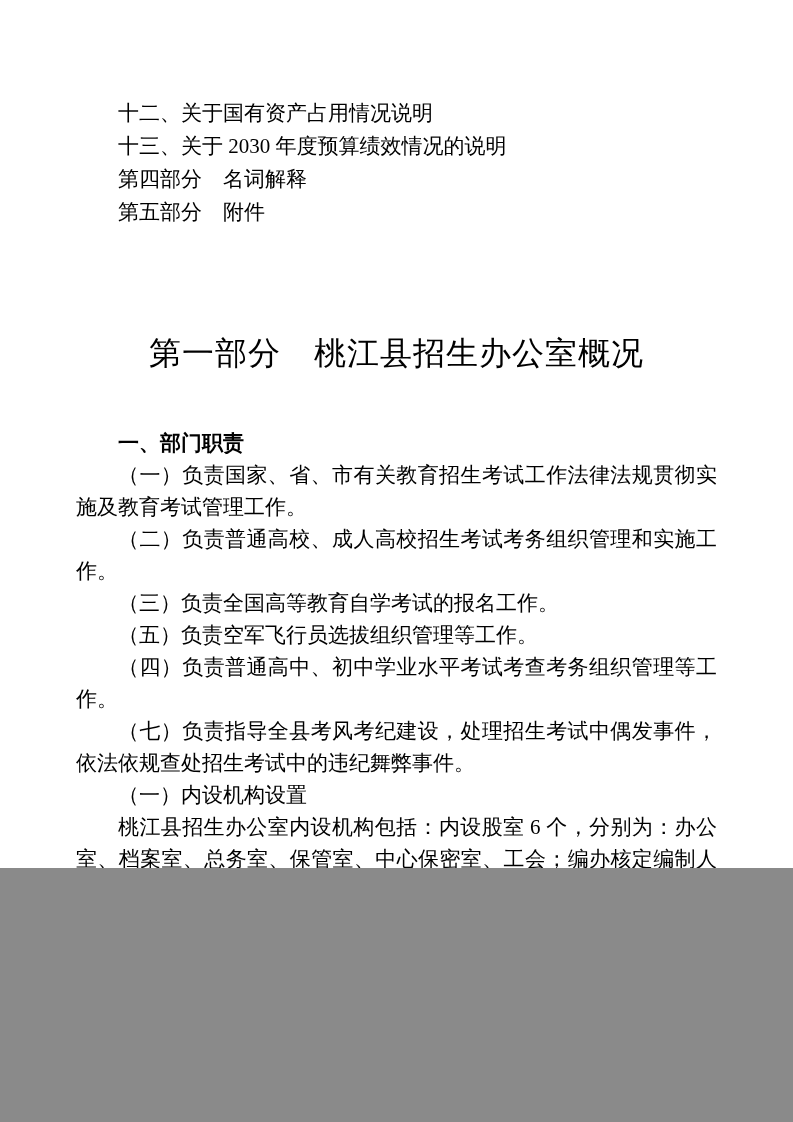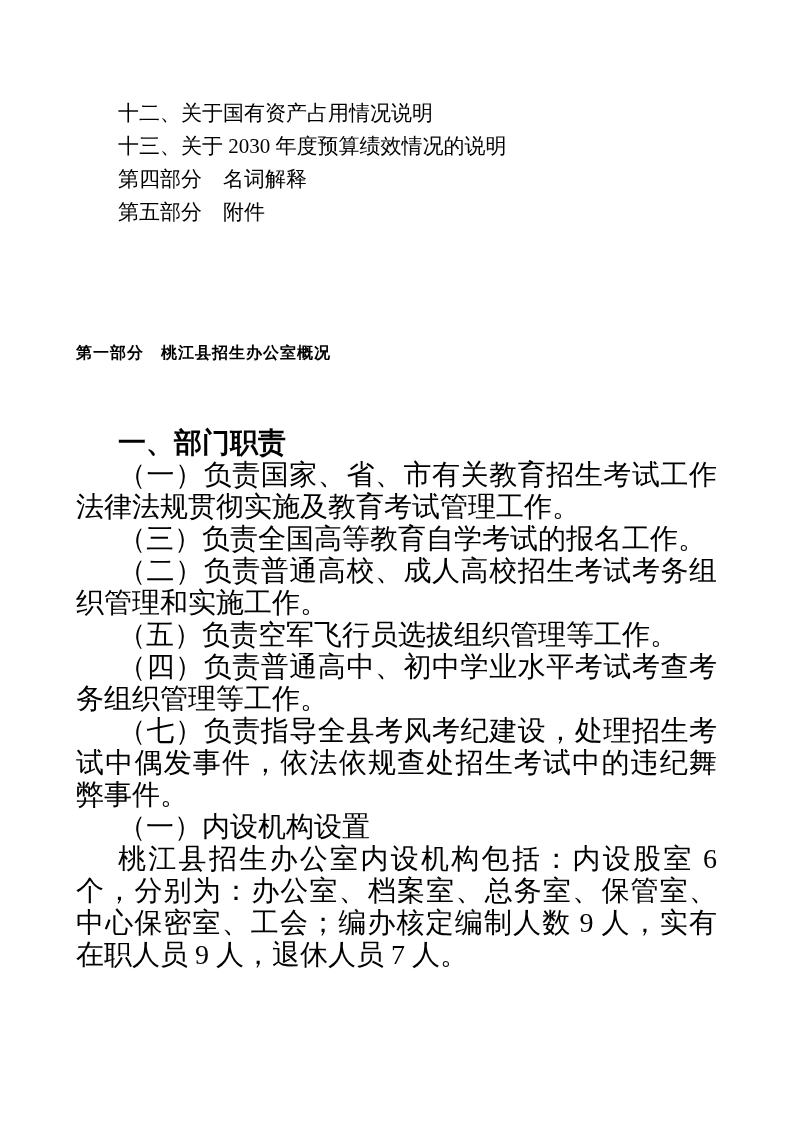--- a/index.html
+++ b/index.html
@@ -4,51 +4,52 @@
 <style>
   * { margin: 0; padding: 0; box-sizing: border-box; }
   html, body { background: #8a8a8a; }
   body {
     font-family: "Liberation Serif", "DejaVu Serif", serif;
     -webkit-font-smoothing: antialiased;
   }
   .page {
     position: relative;
     width: 793px;
-    height: 1122px;
+    height: 868px;
     margin: 0 auto;
     background: #ffffff;
     color: #000000;
     overflow: hidden;
   }
   .content {
     padding: 97px 76px 0 76px;
   }
   
   .toc p {
     font-size: 21px;
     line-height: 33px;
     text-indent: 42px;
     white-space: nowrap;
   }
   .bold { font-weight: normal; }
   
   .section-title {
     margin-top: 102px;
-    font-size: 16px;
-    font-weight: bold;
+    font-size: 32px;
+    font-weight: normal;
     line-height: 44px;
+    text-align: center;
     letter-spacing: 1px;
   }
   
   .body-text {
     margin-top: 52px;
   }
   .body-text p {
-    font-size: 28px;
+    font-size: 21px;
     line-height: 32px;
     text-indent: 42px;
     text-align: justify;
     text-justify: inter-character;
   }
   .body-text p.heading {
     text-align: left;
     font-weight: bold;
   }
 </style>
@@ -63,22 +64,22 @@
       <p>十三、关于 2030 年度预算绩效情况的说明</p>
       <p class="bold">第四部分　名词解释</p>
       <p class="bold">第五部分　附件</p>
     </div>
 
     <h1 class="section-title">第一部分　桃江县招生办公室概况</h1>
 
     <div class="body-text">
       <p class="heading">一、部门职责</p>
       <p>（一）负责国家、省、市有关教育招生考试工作法律法规贯彻实施及教育考试管理工作。</p>
+      <p>（二）负责普通高校、成人高校招生考试考务组织管理和实施工作。</p>
       <p>（三）负责全国高等教育自学考试的报名工作。</p>
-      <p>（二）负责普通高校、成人高校招生考试考务组织管理和实施工作。</p>
       <p>（五）负责空军飞行员选拔组织管理等工作。</p>
       <p>（四）负责普通高中、初中学业水平考试考查考务组织管理等工作。</p>
       <p>（七）负责指导全县考风考纪建设，处理招生考试中偶发事件，依法依规查处招生考试中的违纪舞弊事件。</p>
       <p>（一）内设机构设置</p>
       <p>桃江县招生办公室内设机构包括：内设股室 6 个，分别为：办公室、档案室、总务室、保管室、中心保密室、工会；编办核定编制人数 9 人，实有在职人员 9 人，退休人员 7 人。</p>
     </div>
 
   </div>
 </div>
 

